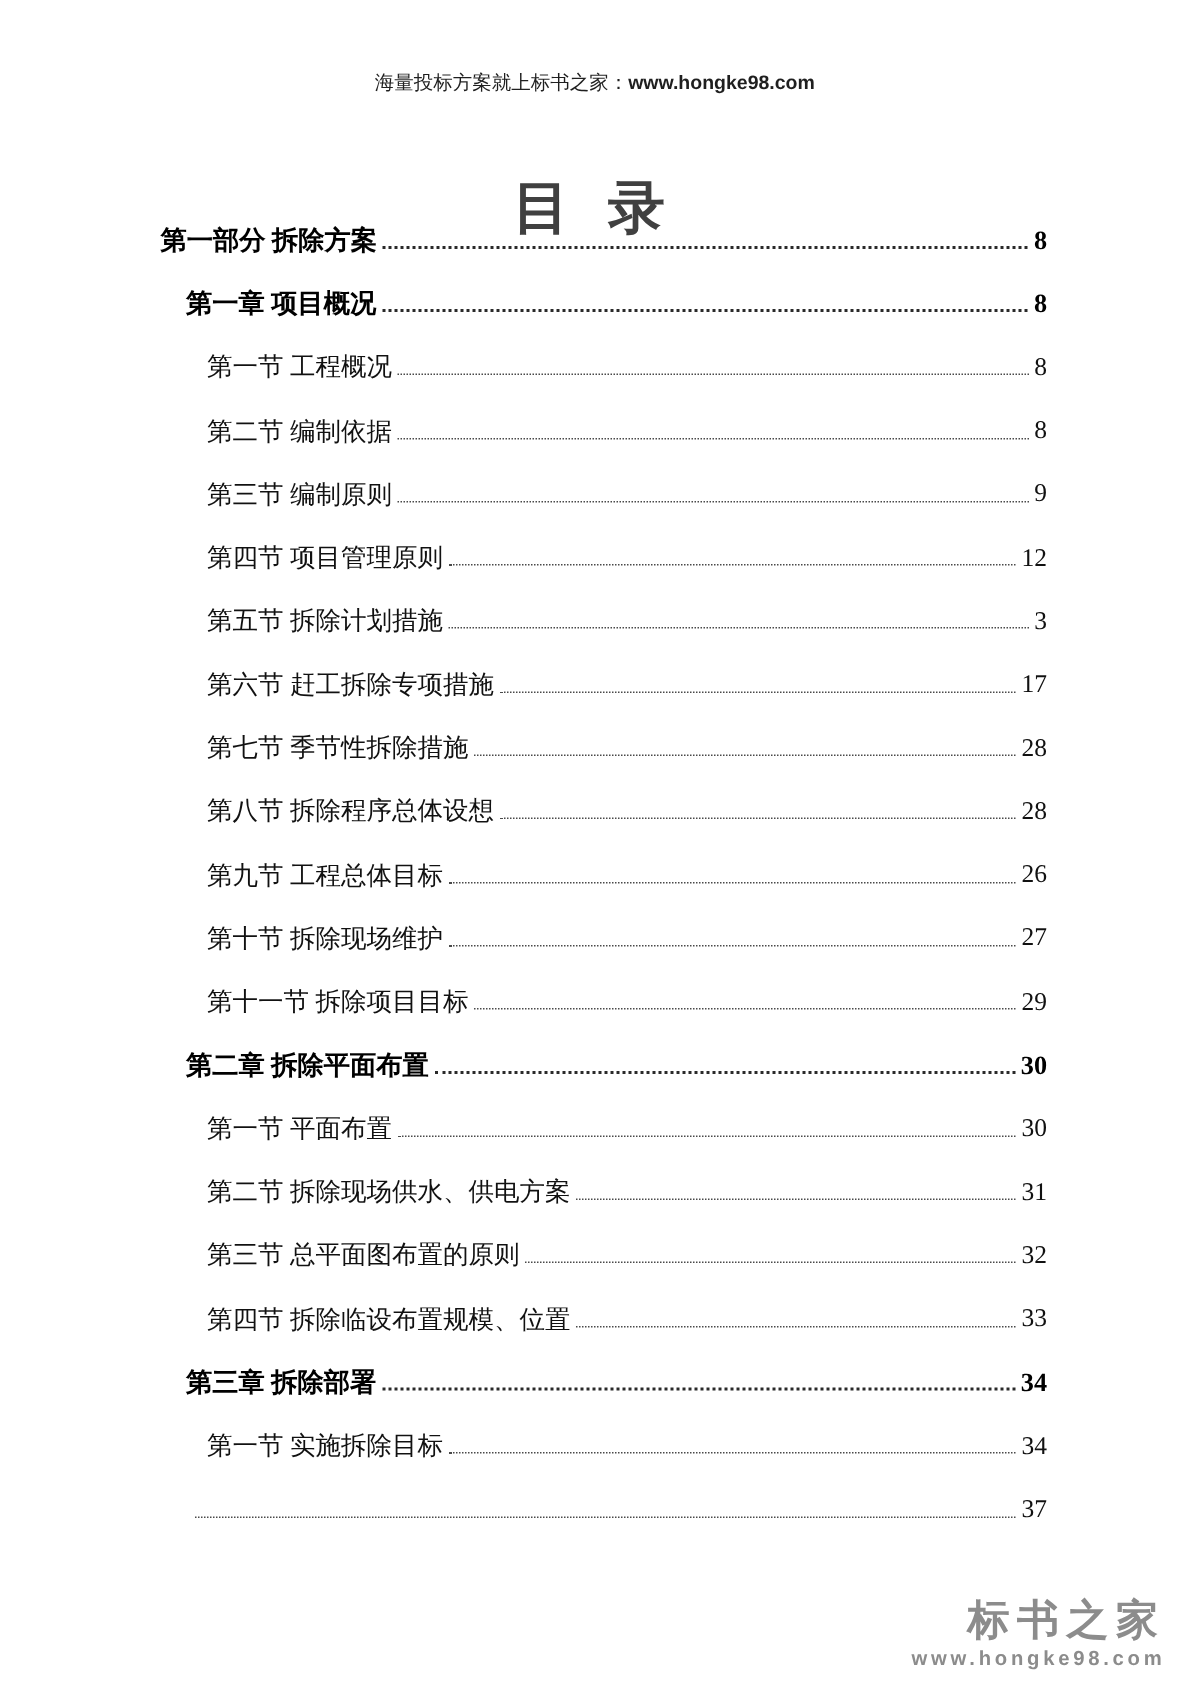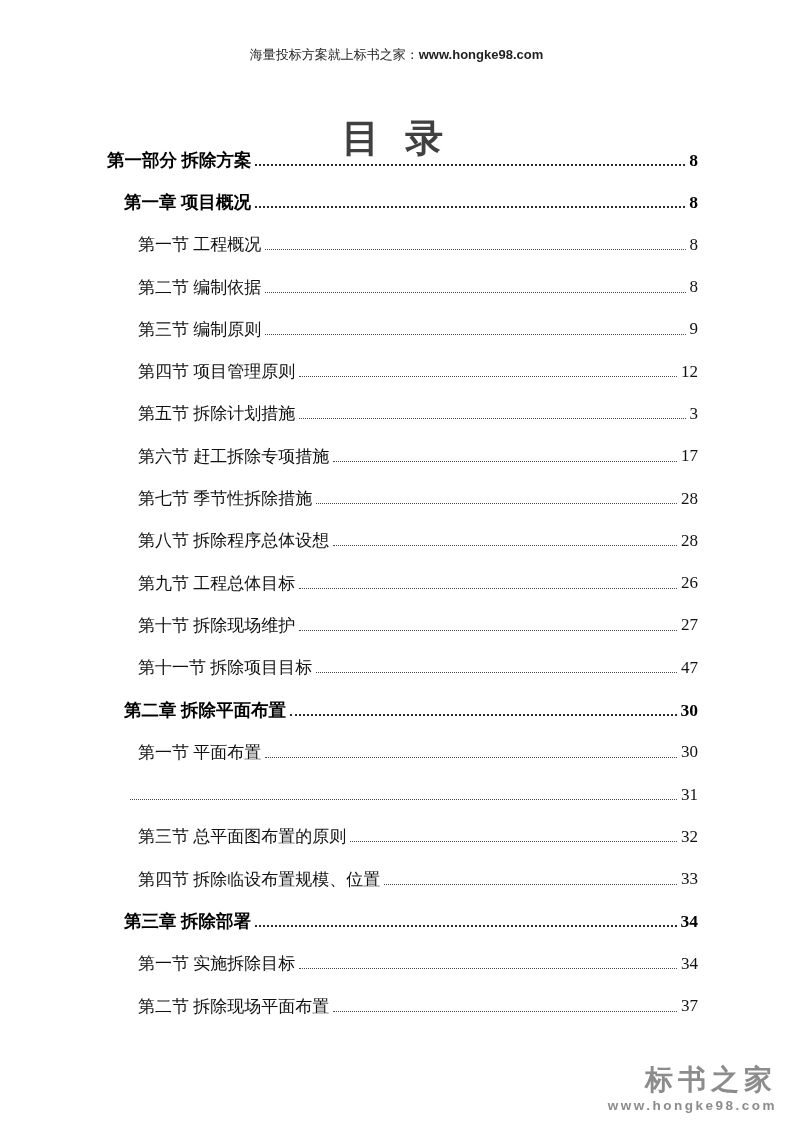--- a/index.html
+++ b/index.html
@@ -143,33 +143,34 @@
     <span class="entry-page">26</span>
   </div>
   <div class="toc-row lv2">
     <span class="entry-title">第十节 拆除现场维护</span>
     <span class="leader"></span>
     <span class="entry-page">27</span>
   </div>
   <div class="toc-row lv2">
     <span class="entry-title">第十一节 拆除项目目标</span>
     <span class="leader"></span>
-    <span class="entry-page">47</span>
+    <span class="entry-page">29</span>
   </div>
   <div class="toc-row lv1">
     <span class="entry-title">第二章 拆除平面布置</span>
     <span class="leader"></span>
     <span class="entry-page">30</span>
   </div>
   <div class="toc-row lv2">
     <span class="entry-title">第一节 平面布置</span>
     <span class="leader"></span>
     <span class="entry-page">30</span>
   </div>
   <div class="toc-row lv2">
+    <span class="entry-title">第二节 拆除现场供水、供电方案</span>
     <span class="leader"></span>
     <span class="entry-page">31</span>
   </div>
   <div class="toc-row lv2">
     <span class="entry-title">第三节 总平面图布置的原则</span>
     <span class="leader"></span>
     <span class="entry-page">32</span>
   </div>
   <div class="toc-row lv2">
     <span class="entry-title">第四节 拆除临设布置规模、位置</span>
@@ -180,21 +181,20 @@
     <span class="entry-title">第三章 拆除部署</span>
     <span class="leader"></span>
     <span class="entry-page">34</span>
   </div>
   <div class="toc-row lv2">
     <span class="entry-title">第一节 实施拆除目标</span>
     <span class="leader"></span>
     <span class="entry-page">34</span>
   </div>
   <div class="toc-row lv2">
-    <span class="entry-title">第二节 拆除现场平面布置</span>
     <span class="leader"></span>
     <span class="entry-page">37</span>
   </div>
 </div>
 
 <div class="watermark">
   <div class="wm-brand">标书之家</div>
   <div class="wm-url">www.hongke98.com</div>
 </div>
 

